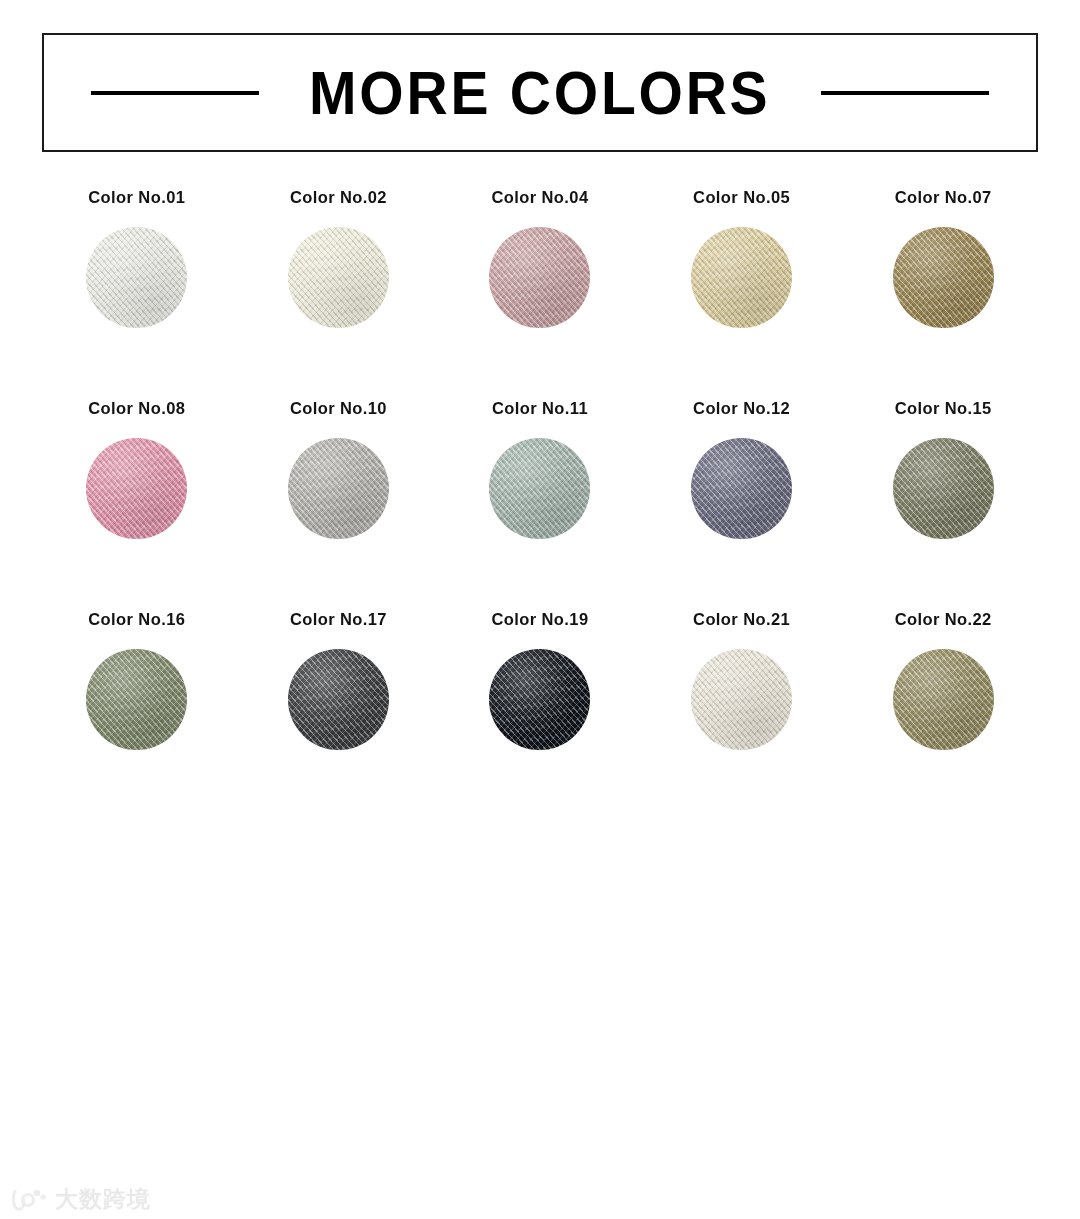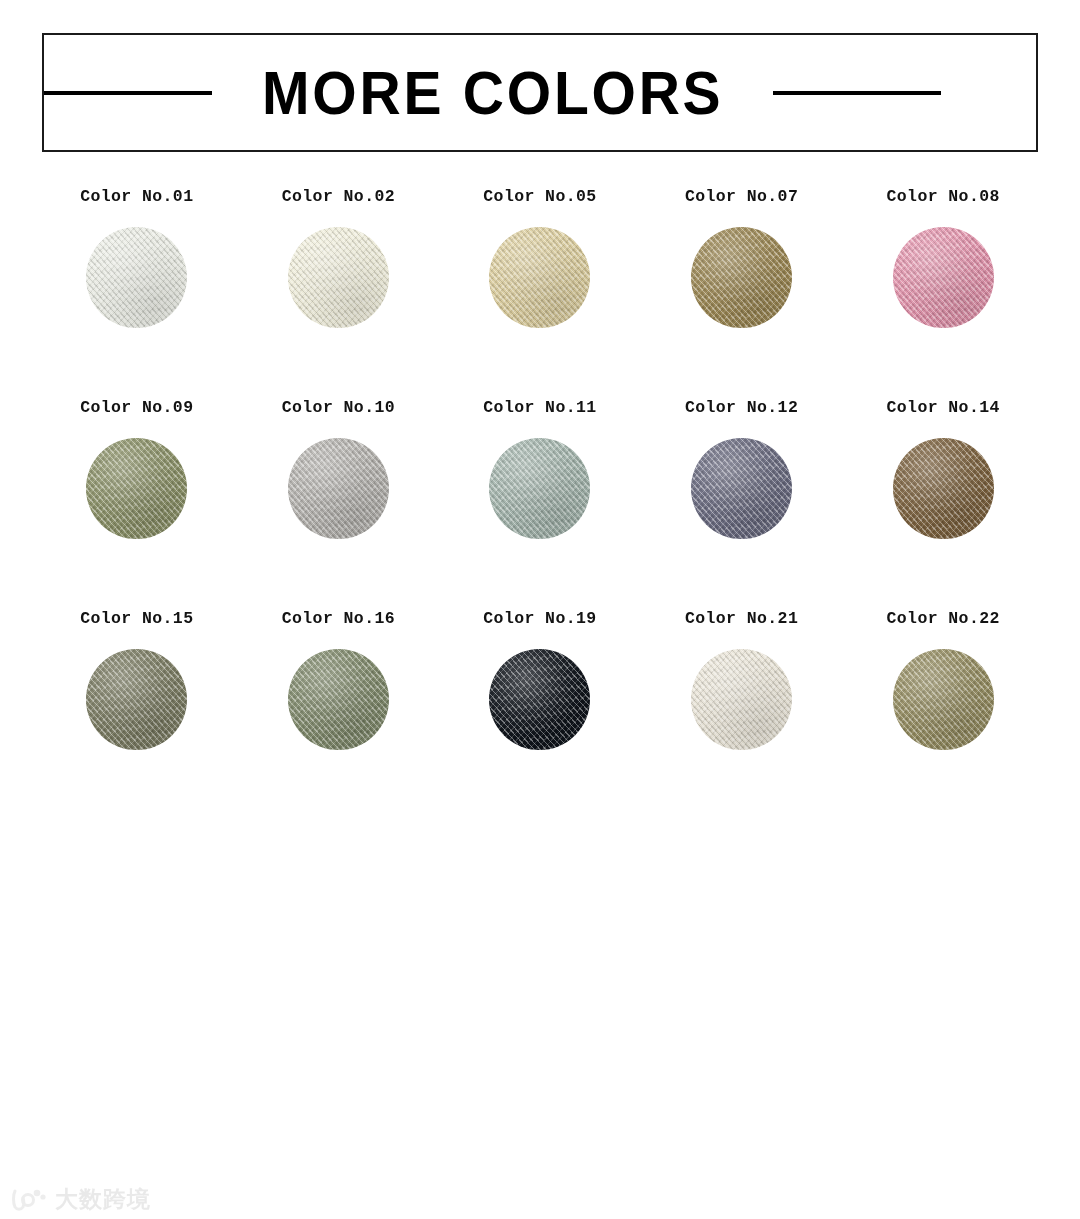--- a/index.html
+++ b/index.html
@@ -20,20 +20,21 @@
   .header-box {
     position: absolute;
     left: 42px;
     top: 33px;
     width: 996px;
     height: 119px;
     border: 2px solid #1b1b1b;
     box-sizing: border-box;
     display: flex;
     align-items: center;
+    justify-content: center;
     gap: 30px;
   }
   .rule {
     width: 168px;
     height: 4px;
     background: #000000;
     flex: none;
   }
   .header-title {
     font-family: "Liberation Sans Narrow", "Liberation Sans", sans-serif;
@@ -58,21 +59,21 @@
   }
   .cell {
     width: 201.6px;
     height: 211px;
     display: flex;
     flex-direction: column;
     align-items: center;
     box-sizing: border-box;
   }
   .cell-label {
-    font-family: Liberation Mono, monospace;
+    font-family: Liberation Sans, sans-serif;
     font-size: 16.5px;
     font-weight: bold;
     color: #131313;
     letter-spacing: 0.4px;
     white-space: nowrap;
     height: 22px;
     line-height: 22px;
     margin-bottom: 19px;
   }
   .swatch {
@@ -171,58 +172,58 @@
 <div class="grid">
     <div class="cell">
       <div class="cell-label">Color No.01</div>
       <div class="swatch" style="background-color: rgb(233, 235, 227);"></div>
     </div>
     <div class="cell">
       <div class="cell-label">Color No.02</div>
       <div class="swatch" style="background-color: rgb(239, 237, 218);"></div>
     </div>
     <div class="cell">
+      <div class="cell-label">Color No.04</div>
+      <div class="swatch" style="background-color: rgb(201, 162, 164);"></div>
+    </div>
+    <div class="cell">
       <div class="cell-label">Color No.05</div>
       <div class="swatch" style="background-color: rgb(219, 205, 158);"></div>
     </div>
     <div class="cell">
       <div class="cell-label">Color No.07</div>
       <div class="swatch" style="background-color: rgb(155, 135, 84);"></div>
     </div>
     <div class="cell">
       <div class="cell-label">Color No.08</div>
       <div class="swatch" style="background-color: rgb(226, 148, 172);"></div>
     </div>
     <div class="cell">
-      <div class="cell-label">Color No.09</div>
-      <div class="swatch" style="background-color: rgb(139, 145, 104);"></div>
-    </div>
-    <div class="cell">
       <div class="cell-label">Color No.10</div>
       <div class="swatch" style="background-color: rgb(180, 178, 174);"></div>
     </div>
     <div class="cell">
       <div class="cell-label">Color No.11</div>
       <div class="swatch" style="background-color: rgb(163, 180, 172);"></div>
     </div>
     <div class="cell">
       <div class="cell-label">Color No.12</div>
       <div class="swatch" style="background-color: rgb(106, 107, 128);"></div>
     </div>
     <div class="cell">
-      <div class="cell-label">Color No.14</div>
-      <div class="swatch" style="background-color: rgb(125, 99, 64);"></div>
-    </div>
-    <div class="cell">
       <div class="cell-label">Color No.15</div>
       <div class="swatch" style="background-color: rgb(124, 125, 100);"></div>
     </div>
     <div class="cell">
       <div class="cell-label">Color No.16</div>
       <div class="swatch" style="background-color: rgb(128, 138, 108);"></div>
+    </div>
+    <div class="cell">
+      <div class="cell-label">Color No.17</div>
+      <div class="swatch" style="background-color: rgb(60, 62, 64);"></div>
     </div>
     <div class="cell">
       <div class="cell-label">Color No.19</div>
       <div class="swatch" style="background-color: rgb(16, 21, 28);"></div>
     </div>
     <div class="cell">
       <div class="cell-label">Color No.21</div>
       <div class="swatch" style="background-color: rgb(232, 227, 214);"></div>
     </div>
     <div class="cell">

